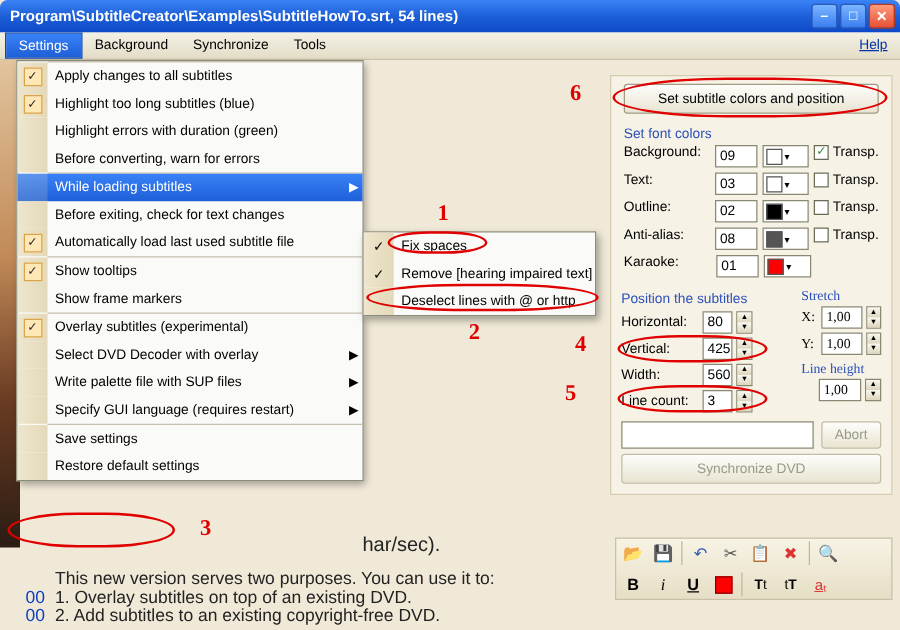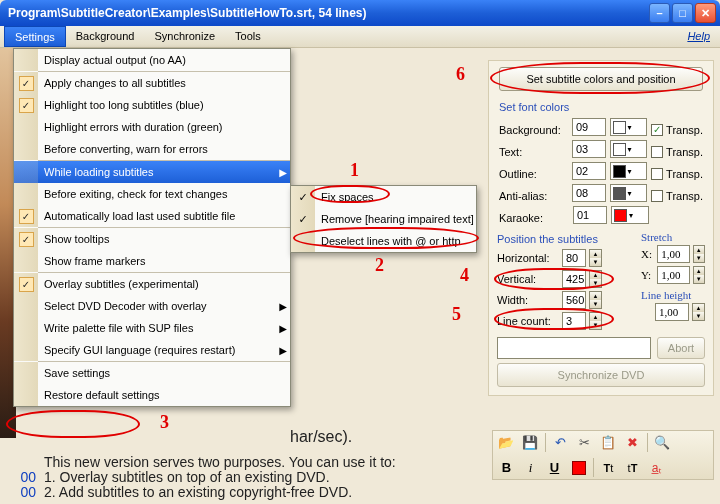--- a/index.html
+++ b/index.html
@@ -52,21 +52,21 @@
   .menubar .menu-item {
     padding: 4px 10px 13px;
     cursor: default;
   }
   .menubar .menu-item.active {
     background: linear-gradient(to bottom,#3a82f7,#1d5fd7);
     color: #fff;
     border: 1px solid #0d47b6;
   }
   .menubar .spacer { flex: 1; }
-  .menubar .help { padding: 4px 10px 0; text-decoration: underline; color:#0033aa;font-style:italic;}
+  .menubar .help { padding: 4px 10px 0; text-decoration: underline; color:#0033aa;}
   
   .dropdown {
     position: absolute;
     left: 13px;
     top: 48px;
     width: 278px;
     background: #fafaf8;
     border: 1px solid #8a8a78;
     box-shadow: 2px 3px 6px rgba(0,0,0,0.35);
     z-index: 20;
@@ -136,21 +136,21 @@
   .rightpanel .bigbtn {
     margin: 6px 10px 8px;
     height: 24px;
     background: linear-gradient(to bottom,#fdfdfb,#e9e4d1);
     border: 1px solid #a09a82;
     border-radius: 3px;
     display:flex; align-items:center; justify-content:center;
   }
   .sect-title { color: #2b4fb9; padding: 2px 10px; font-size:11px;}
   .color-row {
-    display:flex; align-items:flex-end;
+    display:flex; align-items:flex-start;
     padding: 1px 10px;
     gap: 4px;
     height: 22px;
   }
   .color-row .clabel { width: 70px; }
   .numbox {
     width: 34px; height: 18px;
     border: 1px solid #8a8870;
     background:#fff;
     display:flex; align-items:center;
@@ -279,24 +279,20 @@
   <div class="menu-item">Background</div>
   <div class="menu-item">Synchronize</div>
   <div class="menu-item">Tools</div>
   <div class="spacer"></div>
   <div class="help">Help</div>
 </div>
 
 <div class="preview-stripe"></div>
 
 <div class="dropdown">
-  <div class="row">
-      <div class="gutter"></div>
-      <div class="lbl">Display actual output (no AA)</div>
-    </div>
   <div class="sep"></div>
   <div class="row">
       <div class="gutter">
         <div class="chk">✓</div>
       </div>
       <div class="lbl">Apply changes to all subtitles</div>
     </div>
   <div class="row">
       <div class="gutter">
         <div class="chk">✓</div>

